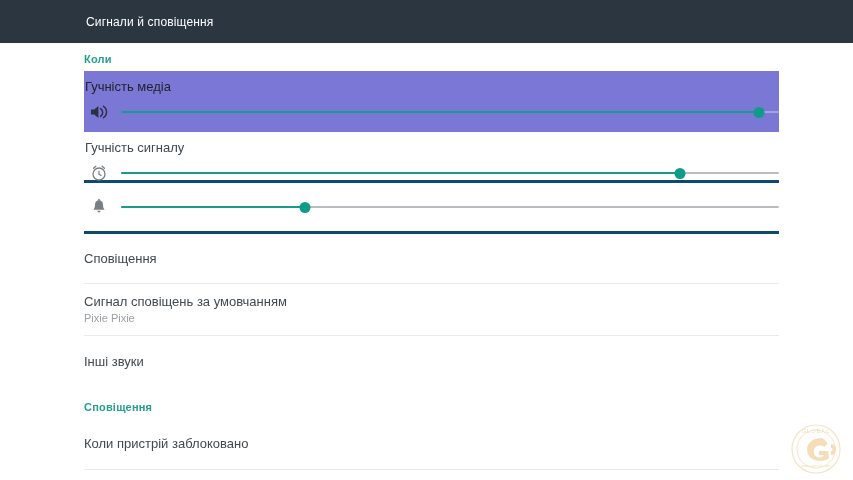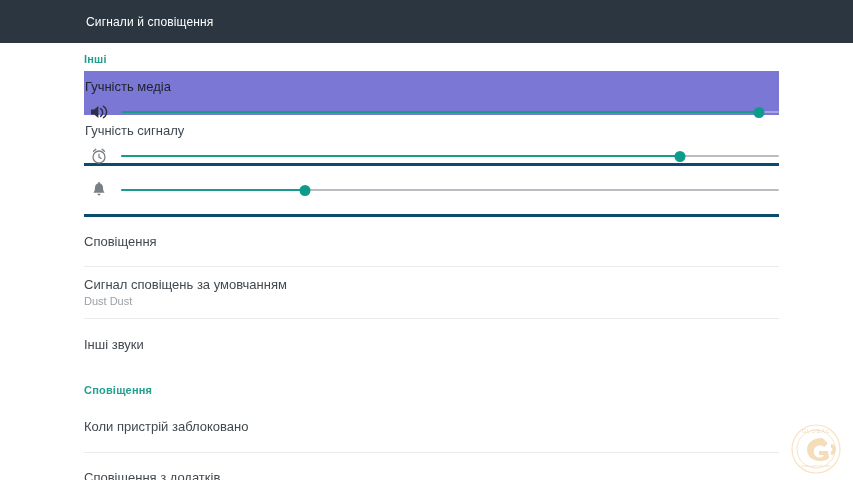--- a/index.html
+++ b/index.html
@@ -93,21 +93,21 @@
     height: 51px;
     padding-top: 7px;
     position: relative;
     border-bottom: 3px solid #0c4a6e;
   }
   .vol-row .row-title { padding-left: 1px; }
 
   .vol-row.highlight {
     background: #7b77d4;
     border-bottom: none;
-    height: 44px;
+    height: 61px;
   }
   .vol-row.highlight .row-title { color: #20232c; }
 
   .slider {
     position: relative;
     height: 22px;
     margin-top: 6px;
     display: flex;
     align-items: center;
   }
@@ -171,21 +171,21 @@
 </head>
 <body>
 
 <div class="appbar">
   <div class="appbar-title">Сигнали й сповіщення</div>
 </div>
 
 <div class="content">
   <div class="inner">
 
-    <div class="section-header">Інші</div>
+    <div class="section-header">Коли</div>
 
     <div class="vol-row highlight">
       <div class="row-title">Гучність медіа</div>
       <div class="slider">
         <span class="slider-icon">
           <svg width="18" height="16" viewBox="0 0 18 16">
             <path d="M1 5.5h3.2L8.4 2v12L4.2 10.5H1z" fill="#2e2e46"></path>
             <path d="M10.6 4.6c1.3.9 2.1 2.4 2.1 3.9s-.8 3-2.1 3.9" stroke="#2e2e46" stroke-width="1.5" fill="none" stroke-linecap="round"></path>
             <path d="M13.4 2.2c2 1.4 3.2 3.5 3.2 5.8s-1.2 4.4-3.2 5.8" stroke="#2e2e46" stroke-width="1.4" fill="none" stroke-linecap="round"></path>
           </svg>
@@ -232,21 +232,21 @@
         </span>
       </div>
     </div>
 
     <div class="list-row">
       <div class="row-title">Сповіщення</div>
     </div>
 
     <div class="list-row tall">
       <div class="row-title">Сигнал сповіщень за умовчанням</div>
-      <div class="row-sub">Dust Dust</div>
+      <div class="row-sub">Pixie Pixie</div>
     </div>
 
     <div class="list-row last">
       <div class="row-title">Інші звуки</div>
     </div>
 
     <div class="section-header second">Сповіщення</div>
 
     <div class="list-row tall">
       <div class="row-title">Коли пристрій заблоковано</div>

